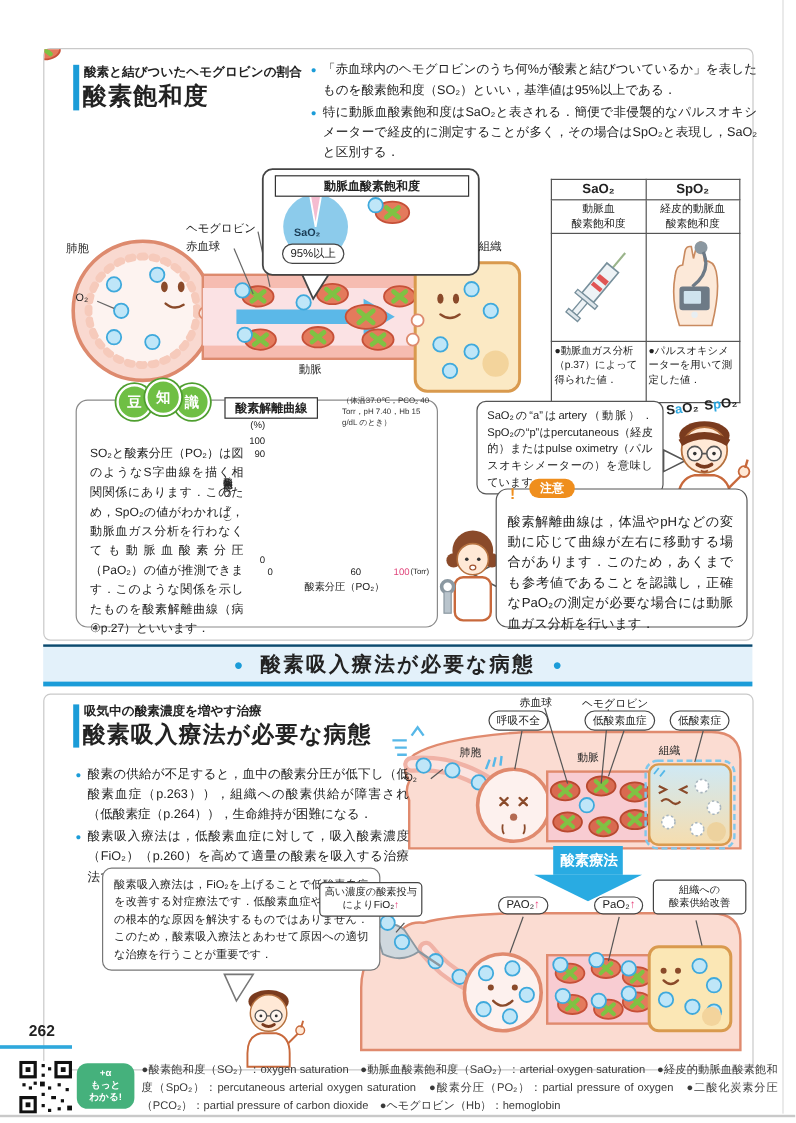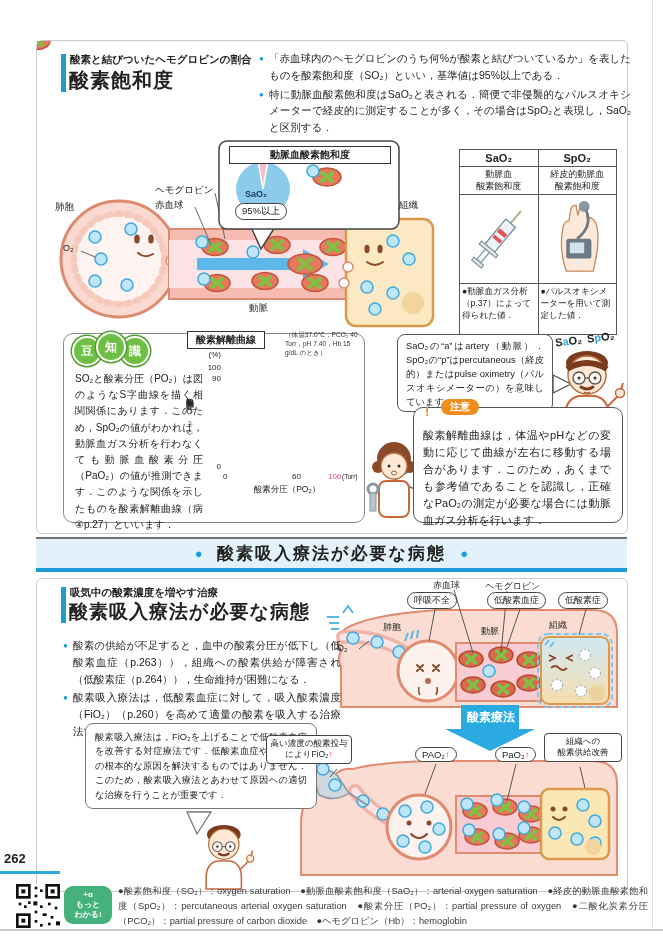--- a/index.html
+++ b/index.html
@@ -24,21 +24,21 @@
   table.cmp{border-collapse:collapse;width:158px;table-layout:fixed;background:#fff;}
   table.cmp td{border:1px solid #555;text-align:center;vertical-align:top;padding:2px;}
   table.cmp td.hd{font-weight:bold;font-size:11px;padding:2px 0;}
   table.cmp td.sb{font-size:9px;line-height:1.3;}
   table.cmp td.nt{font-size:8.6px;text-align:left;line-height:1.35;height:46px;}
   .notebox{border:1.3px solid #777;border-radius:8px;background:#fff;font-size:9.3px;
            line-height:1.55;padding:6px 9px;text-align:justify;}
   .gbadge{display:inline-block;width:26px;height:26px;border-radius:50%;background:#6fbf44;
           border:2px solid #fff;box-shadow:0 0 0 1.5px #4e9e2f;color:#fff;font-size:12px;
           font-weight:bold;text-align:center;line-height:26px;}
-  .band{background:#e3f1fa;border-top:2px solid #737373;}
+  .band{background:#e3f1fa;border-top:2px solid #0c4a6e;}
   .bandttl{font-size:17px;font-weight:bold;letter-spacing:2px;}
   .graph-num{font-size:8px;text-align:right;}
   .vert{writing-mode:vertical-rl;text-orientation:upright;font-size:8px;letter-spacing:1px;}
   .cautionpill{background:#ef8e1d;color:#fff;font-size:10px;font-weight:bold;
                border-radius:8px;padding:1px 9px;}
   .qrlabel{background:#45b17c;color:#fff;border-radius:9px;font-size:8px;font-weight:bold;
            text-align:center;line-height:1.25;padding:4px 2px;}
   .gloss{font-size:9.3px;line-height:1.6;color:#3a3a3a;text-align:justify;}
 </style>
 </head>
@@ -237,21 +237,21 @@
         </tr>
         <tr>
           <td class="nt">●動脈血ガス分析（p.37）によって得られた値．</td>
           <td class="nt">●パルスオキシメーターを用いて測定した値．</td>
         </tr>
       </tbody>
         </table>
     </div>
 
     <div class="abs" style="left:26px;top:292px;width:300px;height:188px;border:1.4px solid #8a8a8a;border-radius:10px;background:#fff;"></div>
-    <div class="abs" style="left:35px;top:279px;margin-top:16px;">
+    <div class="abs" style="left:60px;top:279px;">
       <span class="gbadge">豆</span><span class="gbadge" style="margin-left:-6px;position:relative;top:-4px;">知</span><span class="gbadge" style="margin-left:-6px;">識</span>
     </div>
     <div class="abs" style="left:38px;top:330px;width:128px;font-size:10px;line-height:1.62;text-align:justify;">SO₂と酸素分圧（PO₂）は図のようなS字曲線を描く相関関係にあります．このため，SpO₂の値がわかれば，動脈血ガス分析を行わなくても動脈血酸素分圧（PaO₂）の値が推測できます．このような関係を示したものを酸素解離曲線（病④p.27）といいます．</div>
 
     <div class="abs" style="left:150px;top:290px;border:1.3px solid #333;background:#fff;font-size:10px;font-weight:bold;padding:1px 8px;">酸素解離曲線</div>
     <div class="abs" style="left:248px;top:289px;width:76px;font-size:6.6px;line-height:1.4;color:#333;">（体温37.0℃，PCO₂ 40 Torr，pH 7.40，Hb 15 g/dL のとき）</div>
     <div class="abs graph-num" style="left:158px;top:309px;width:26px;">(%)</div>
     <div class="abs graph-num" style="left:160px;top:322px;width:24px;">100</div>
     <div class="abs graph-num" style="left:160px;top:333px;width:24px;">90</div>
     <div class="abs graph-num" style="left:160px;top:421px;width:24px;">0</div>
@@ -449,21 +449,21 @@
     <div class="abs pill" style="left:378px;top:168px;font-size:9.5px;">
       <span>PAO₂</span><span class="pink">↑</span>
     </div>
     <div class="abs pill" style="left:458px;top:168px;font-size:9.5px;">
       <span>PaO₂</span><span class="pink">↑</span>
     </div>
     <div class="abs sqbox prewrap" style="left:507px;top:154px;width:70px;">組織への
 酸素供給改善</div>
   </div>
 
-  <div class="abs" style="left:4px;top:851px;font-size:13px;font-weight:bold;">262</div>
+  <div class="abs" style="left:24px;top:851px;font-size:13px;font-weight:bold;">262</div>
   <div class="abs" style="left:0;top:871px;width:60px;height:3px;background:#2fa8dc;"></div>
 
   <svg class="abs" style="left:16px;top:884px;" width="44" height="44" viewBox="0 0 33 33">
     <rect x="0" y="0" width="33" height="33" fill="#fff"></rect>
     <g fill="#111">
       <rect x="0" y="0" width="11" height="11"></rect>
         <rect x="22" y="0" width="11" height="11"></rect>
         <rect x="0" y="22" width="11" height="11"></rect>
       <rect x="2" y="2" width="7" height="7" fill="#fff"></rect>
         <rect x="24" y="2" width="7" height="7" fill="#fff"></rect>

